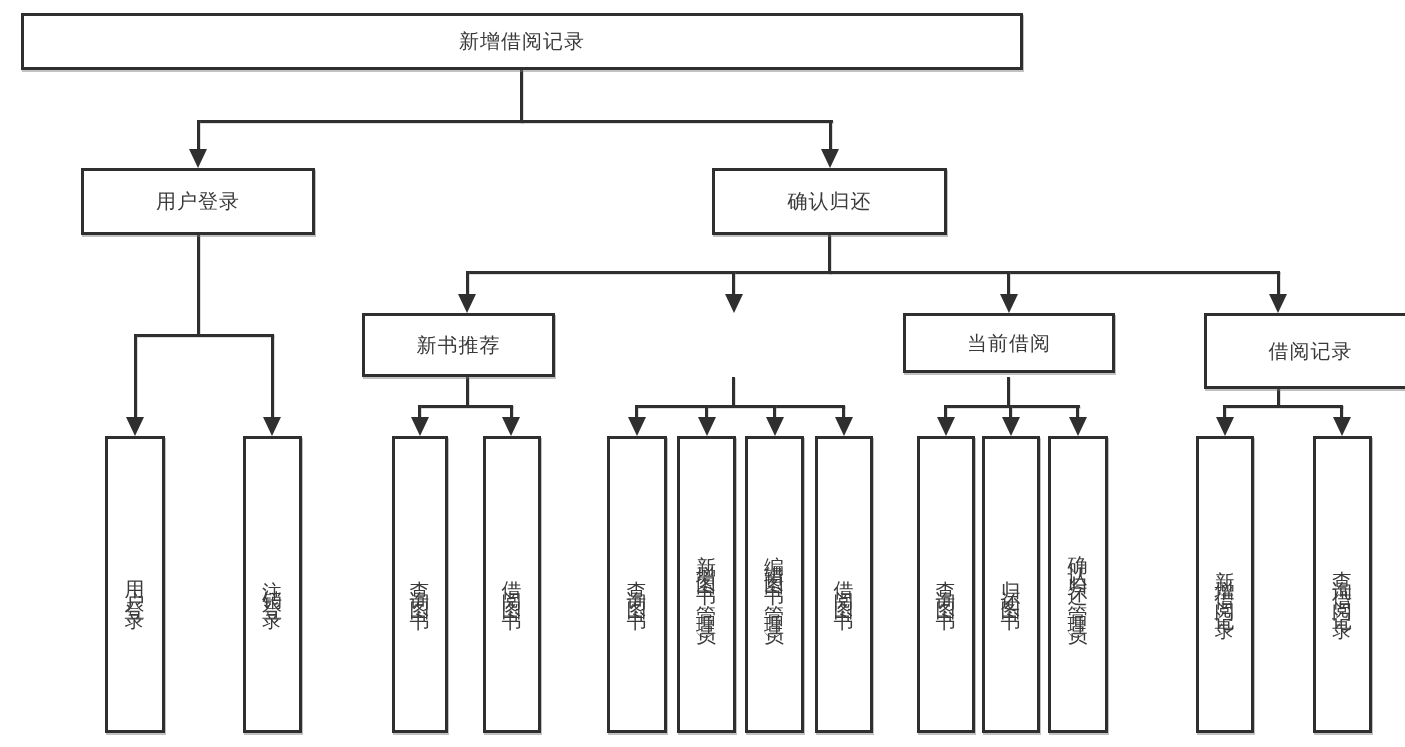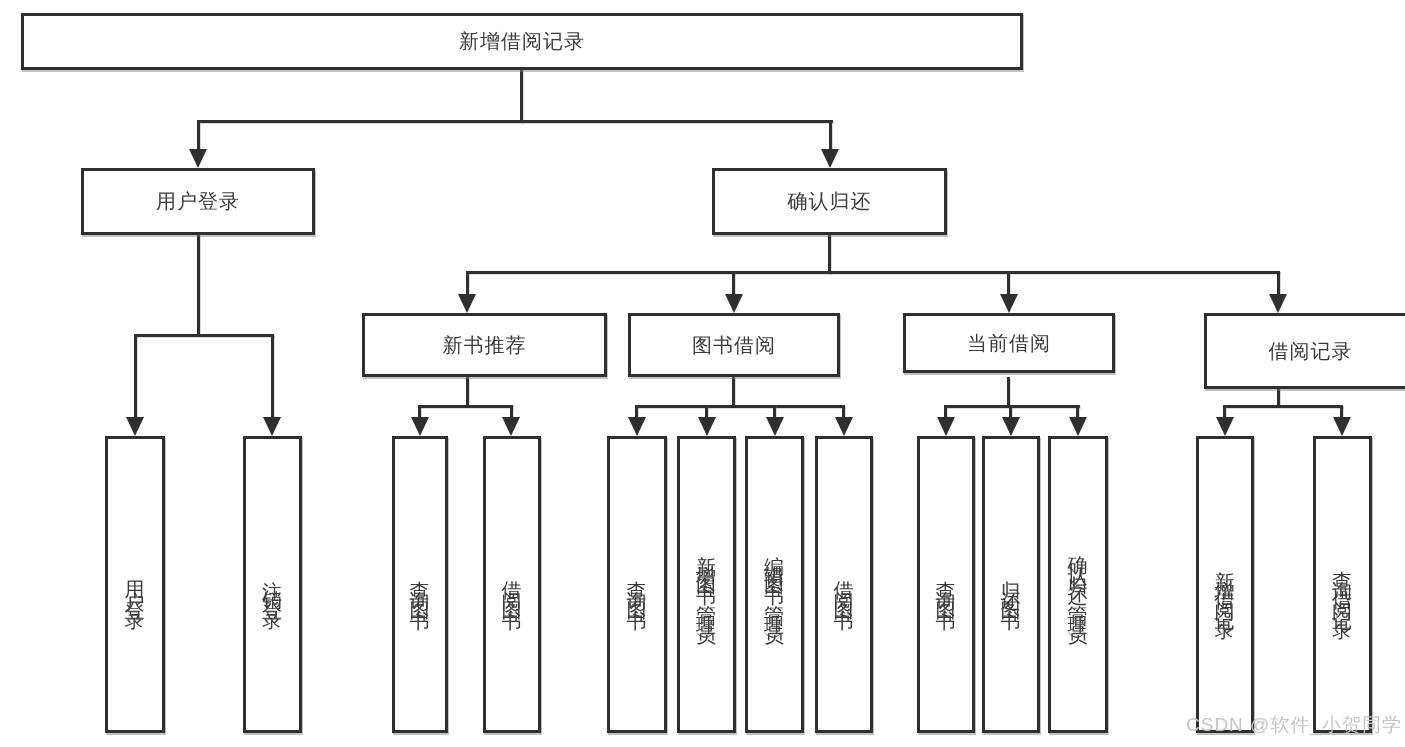--- a/index.html
+++ b/index.html
@@ -120,22 +120,21 @@
   <div class="ln" style="left:1223px;top:405px;width:3px;height:14px"></div>
   <div class="ah" style="left:1216px;top:417px"></div>
   <div class="ln" style="left:1340px;top:405px;width:3px;height:14px"></div>
   <div class="ah" style="left:1333px;top:417px"></div>
 
   <div class="box hbox" style="left:21px;top:13px;width:1002px;height:57px">新增借阅记录</div>
 
   <div class="box hbox" style="left:81px;top:168px;width:234px;height:67px">用户登录</div>
   <div class="box hbox" style="left:712px;top:168px;width:235px;height:67px">确认归还</div>
 
-  <div class="box hbox" style="left:362px;top:313px;width:245px;height:64px">新书推荐</div>
-  <div class="box hbox" style="left:628px;top:313px;width:212px;height:64px">图书借阅</div>
+  <div class="box hbox" style="left:362px;top:313px;width:193px;height:64px">新书推荐</div>
   <div class="box hbox" style="left:903px;top:313px;width:212px;height:60px">当前借阅</div>
   <div class="box hbox" style="left:1204px;top:313px;width:213px;height:76px">借阅记录</div>
 
   <div class="box vbox" style="left:105px;top:436px;width:60px;height:297px">用户登录</div>
   <div class="box vbox" style="left:243px;top:436px;width:59px;height:297px">注销登录</div>
 
   <div class="box vbox" style="left:392px;top:436px;width:56px;height:297px">查询图书</div>
   <div class="box vbox" style="left:483px;top:436px;width:58px;height:297px">借阅图书</div>
 
   <div class="box vbox" style="left:607px;top:436px;width:60px;height:297px">查询图书</div>
@@ -143,15 +142,14 @@
   <div class="box vbox" style="left:745px;top:436px;width:59px;height:297px">编辑图书（管理员）</div>
   <div class="box vbox" style="left:815px;top:436px;width:58px;height:297px">借阅图书</div>
 
   <div class="box vbox" style="left:917px;top:436px;width:58px;height:297px">查询图书</div>
   <div class="box vbox" style="left:982px;top:436px;width:58px;height:297px">归还图书</div>
   <div class="box vbox" style="left:1048px;top:436px;width:60px;height:297px">确认归还（管理员）</div>
 
   <div class="box vbox" style="left:1196px;top:436px;width:58px;height:297px">新增借阅记录</div>
   <div class="box vbox" style="left:1313px;top:436px;width:59px;height:297px">查询借阅记录</div>
 
-  <div class="watermark">CSDN @软件_小贺同学</div>
 
 </div>
 
 </body></html>

